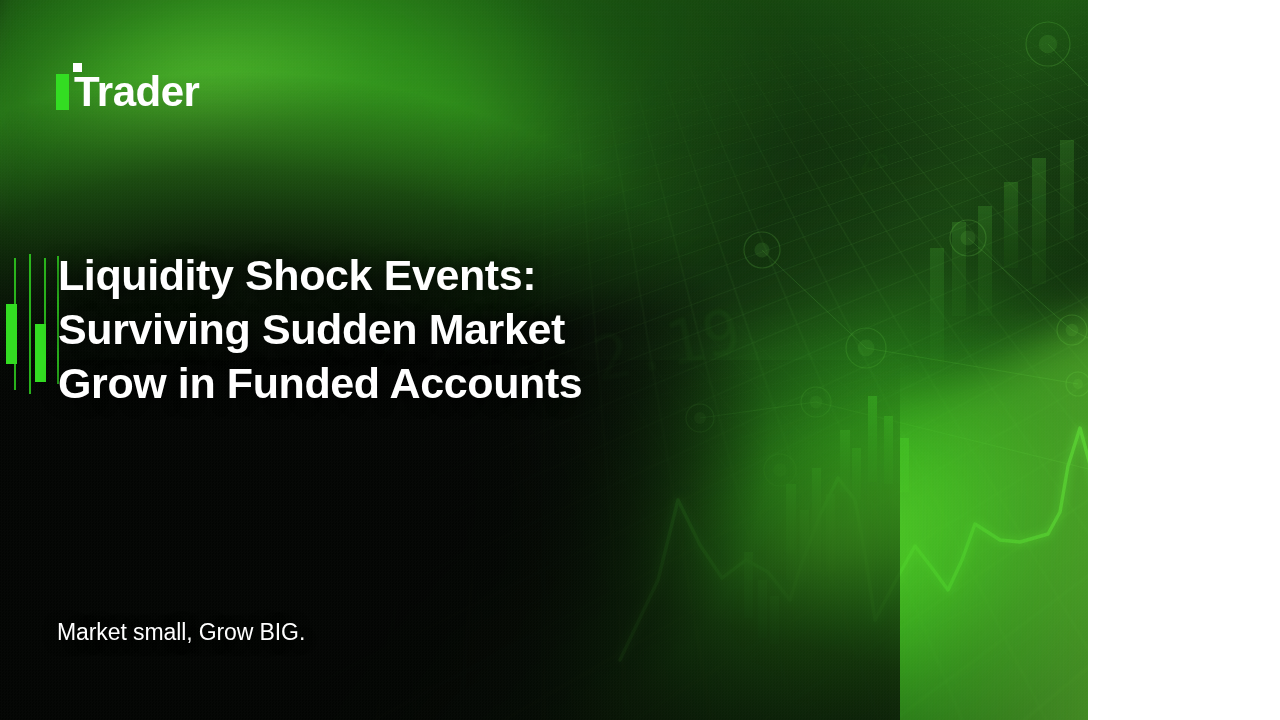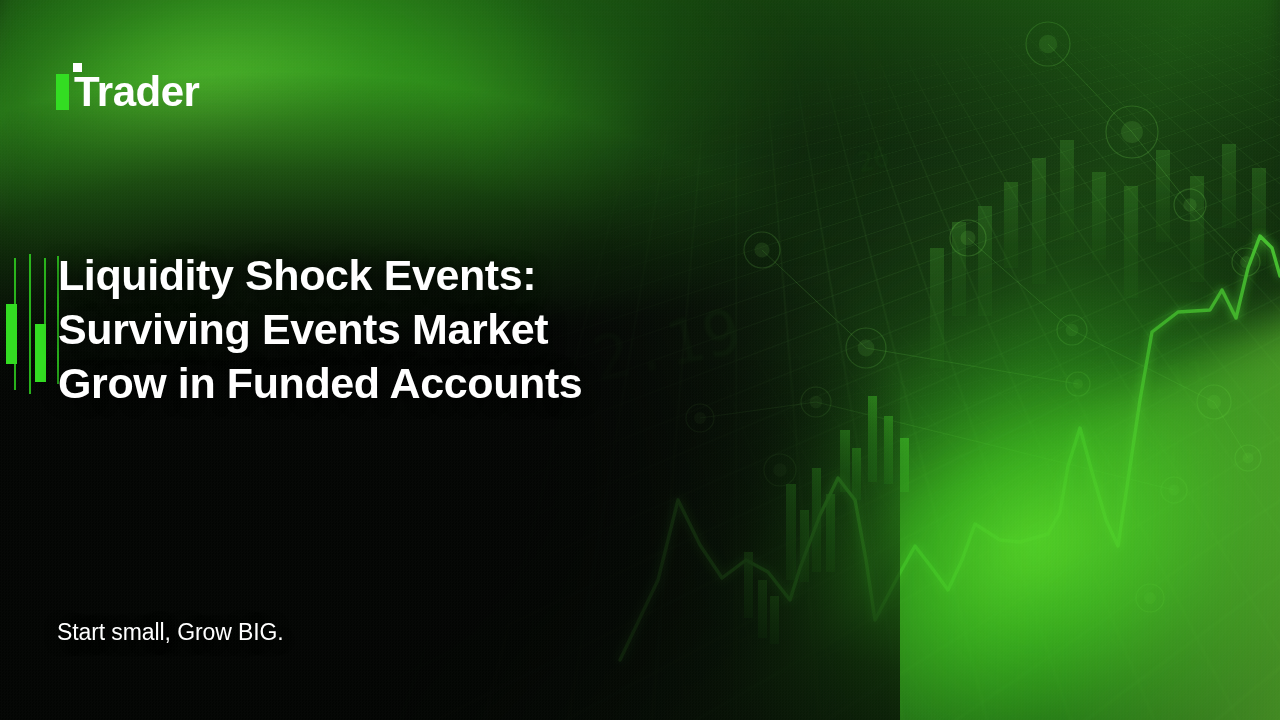--- a/index.html
+++ b/index.html
@@ -5,21 +5,21 @@
 <style>
   * { margin:0; padding:0; box-sizing:border-box; }
   html, body {
     width:1280px; height:720px; overflow:hidden;
     background:#05070500;
     font-family:"Liberation Sans", sans-serif;
   }
 
   .banner {
     position:relative;
-    width:1280px; height:720px;
+    width:1088px; height:720px;
     overflow:hidden;
     background:#ec4899;
   }
 
   
   .bg-base {
     position:absolute; inset:0;
     background:#070a07;
   }
 
@@ -356,21 +356,21 @@
         <line x1="52" y1="4" x2="52" y2="132" stroke="#33dd22" stroke-width="1.6"></line>
       </g>
     <g>
         <rect x="0" y="52" width="11" height="60" fill="#33dd22"></rect>
         <rect x="29" y="72" width="11" height="58" fill="#33dd22"></rect>
       </g>
   </svg>
 
   <h1 class="headline">
     <span class="headline-line">Liquidity Shock Events:</span>
-    <span class="headline-line">Surviving Events Market</span>
+    <span class="headline-line">Surviving Sudden Market</span>
     <span class="headline-line">Grow in Funded Accounts</span>
   </h1>
 
   <div class="tagline">
-    <span class="tagline-light">Start small, </span><span class="tagline-bold">Grow BIG.</span>
+    <span class="tagline-light">Market small, </span><span class="tagline-bold">Grow BIG.</span>
   </div>
 
 </div>
 
 </body></html>

